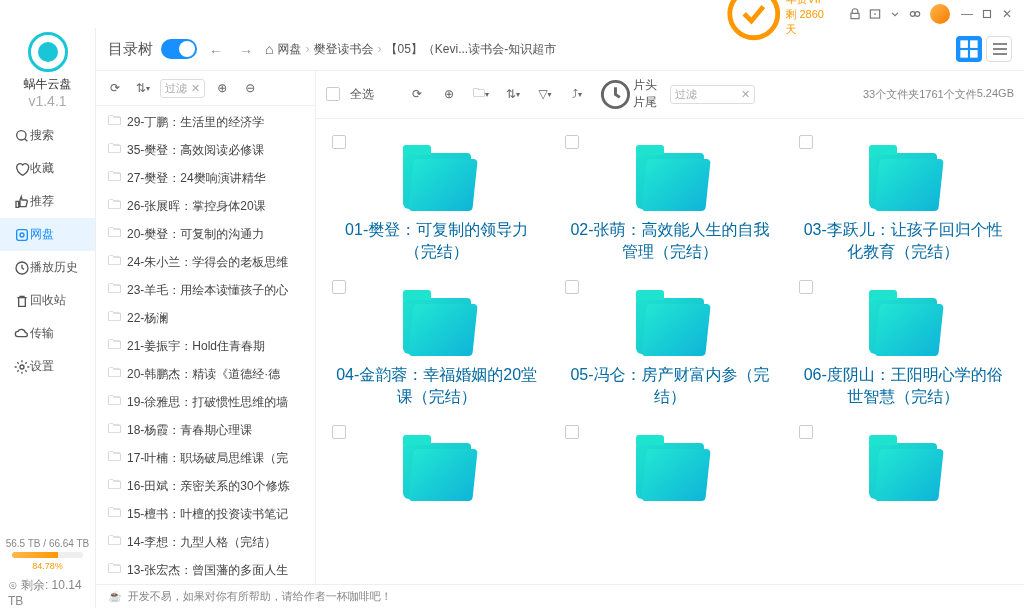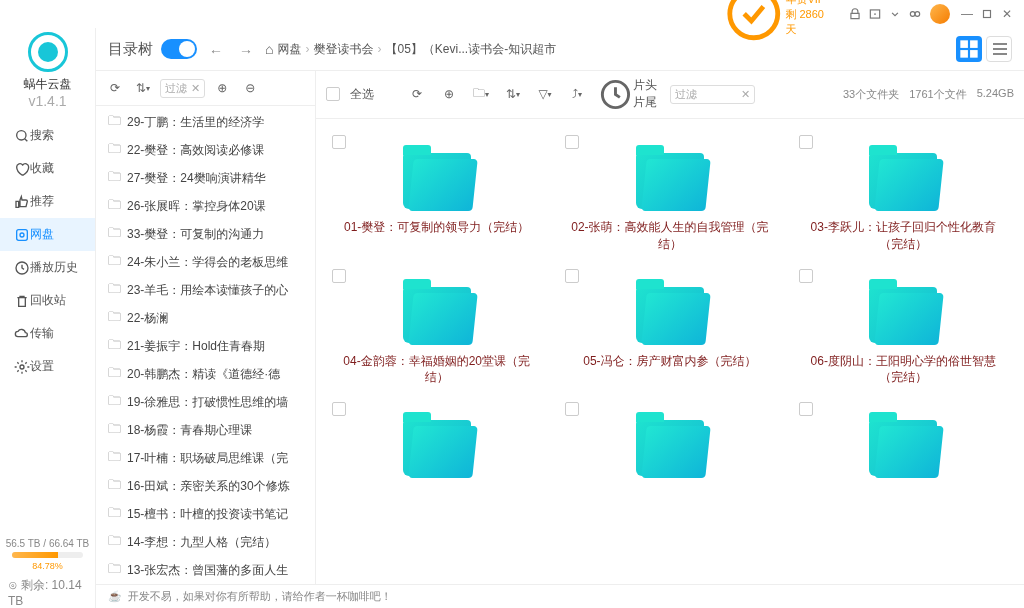--- a/index.html
+++ b/index.html
@@ -48,30 +48,30 @@
 .filter-box .x { margin-left: 4px; cursor: pointer; }
 .tree-list { flex: 1; overflow-y: auto; padding: 2px 0; }
 .tree-item { display: flex; align-items: center; gap: 6px; padding: 3px 12px; color: #444; font-size: 12px; white-space: nowrap; overflow: hidden; cursor: pointer; }
 .folder-glyph { color: #888; font-size: 13px; }
 
 .file-panel { flex: 1; display: flex; flex-direction: column; min-width: 0; }
 .file-toolbar { display: flex; align-items: center; padding: 6px 10px; border-bottom: 1px solid #eee; gap: 10px; font-size: 12px; color: #555; }
 .file-toolbar .spacer { flex: 1; }
 .checkbox-sq { width: 14px; height: 14px; border: 1px solid #ccc; border-radius: 2px; }
 .chip { display: flex; align-items: center; }
-.stats { display: flex; gap: 10px; color: #888; font-size: 11px; }
+.stats { display: flex; color: #888; font-size: 11px; }
 
 .grid-area { flex: 1; overflow-y: auto; padding: 8px 4px; }
 .grid-row { display: flex; }
 .grid-cell { width: 33.33%; padding: 8px 6px; position: relative; }
 .cell-check { position: absolute; top: 8px; left: 12px; }
 .folder-icon { width: 68px; height: 56px; margin: 18px auto 10px; background: linear-gradient(135deg,#1EE3CF 0%,#14B8D4 100%); border-radius: 4px 4px 6px 6px; position: relative; }
 .folder-icon::before { content: ""; position: absolute; top: -8px; left: 0; width: 28px; height: 10px; background: #1EE3CF; border-radius: 3px 3px 0 0; }
 .folder-icon::after { content: ""; position: absolute; top: 6px; left: 8px; right: -4px; bottom: -2px; background: linear-gradient(135deg,#21E6D3 0%,#0FB5D8 100%); border-radius: 4px; transform: skewX(-6deg); }
-.cell-label { text-align: center; font-size: 12px; color: #7f1d1d; line-height: 1.4; padding: 0 6px; }
+.cell-label { text-align: center; font-size: 16px; color: #0369a1; line-height: 1.4; padding: 0 6px; }
 
 .statusbar { border-top: 1px solid #eee; padding: 4px 12px; font-size: 11px; color: #888; display: flex; align-items: center; gap: 6px; }
 
 svg { width: 100%; height: 100%; }
 </style>
 </head>
 <body>
 
 <div class="app">
   <div class="titlebar">
@@ -231,33 +231,33 @@
             <span class="tool-btn">⊕</span>
             <span class="tool-btn">⊖</span>
           </div>
           <div class="tree-list" id="tree-list">
               <div class="tree-item">
                 <span class="folder-glyph">🗀</span>
                 <span>29-丁鹏：生活里的经济学</span>
               </div>
               <div class="tree-item">
                 <span class="folder-glyph">🗀</span>
-                <span>22-樊登：高效阅读必修课</span>
+                <span>35-樊登：高效阅读必修课</span>
               </div>
               <div class="tree-item">
                 <span class="folder-glyph">🗀</span>
                 <span>27-樊登：24樊响演讲精华</span>
               </div>
               <div class="tree-item">
                 <span class="folder-glyph">🗀</span>
                 <span>26-张展晖：掌控身体20课</span>
               </div>
               <div class="tree-item">
                 <span class="folder-glyph">🗀</span>
-                <span>33-樊登：可复制的沟通力</span>
+                <span>20-樊登：可复制的沟通力</span>
               </div>
               <div class="tree-item">
                 <span class="folder-glyph">🗀</span>
                 <span>24-朱小兰：学得会的老板思维</span>
               </div>
               <div class="tree-item">
                 <span class="folder-glyph">🗀</span>
                 <span>23-羊毛：用绘本读懂孩子的心</span>
               </div>
               <div class="tree-item">

